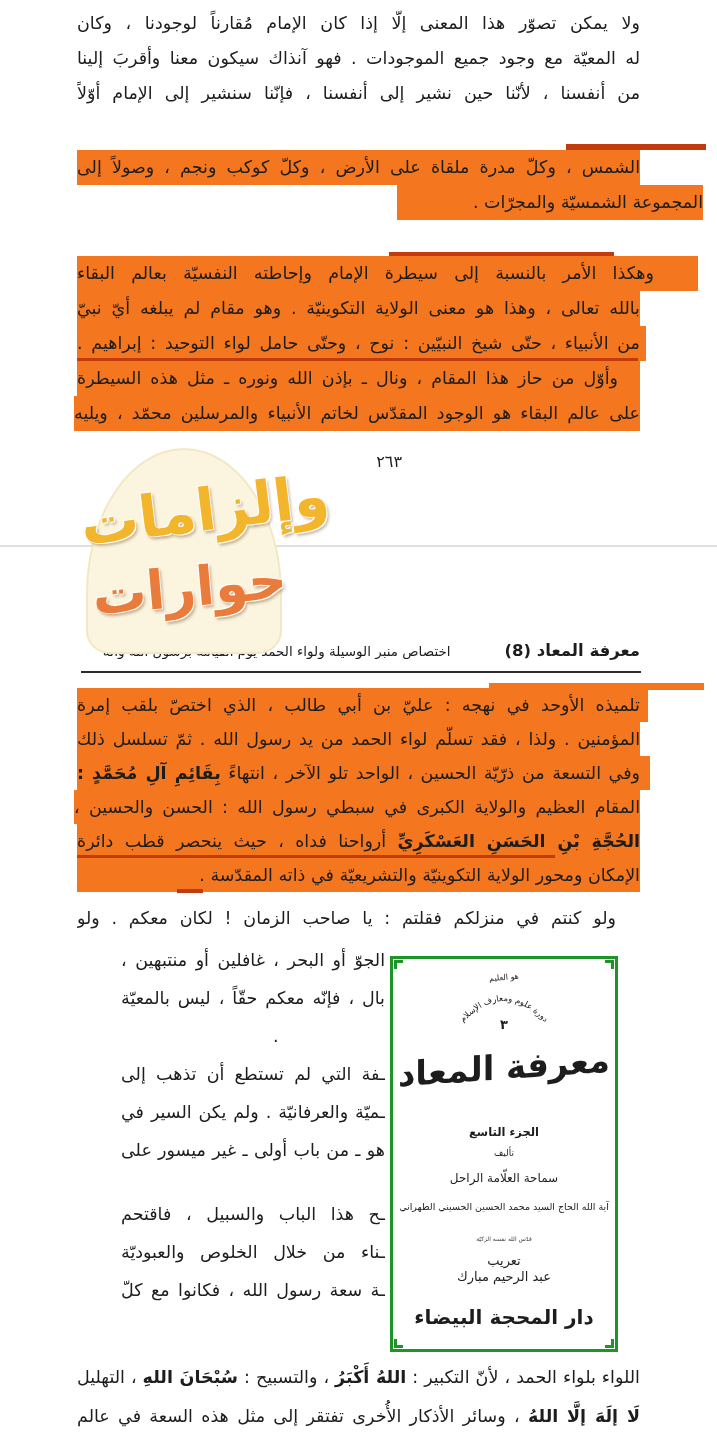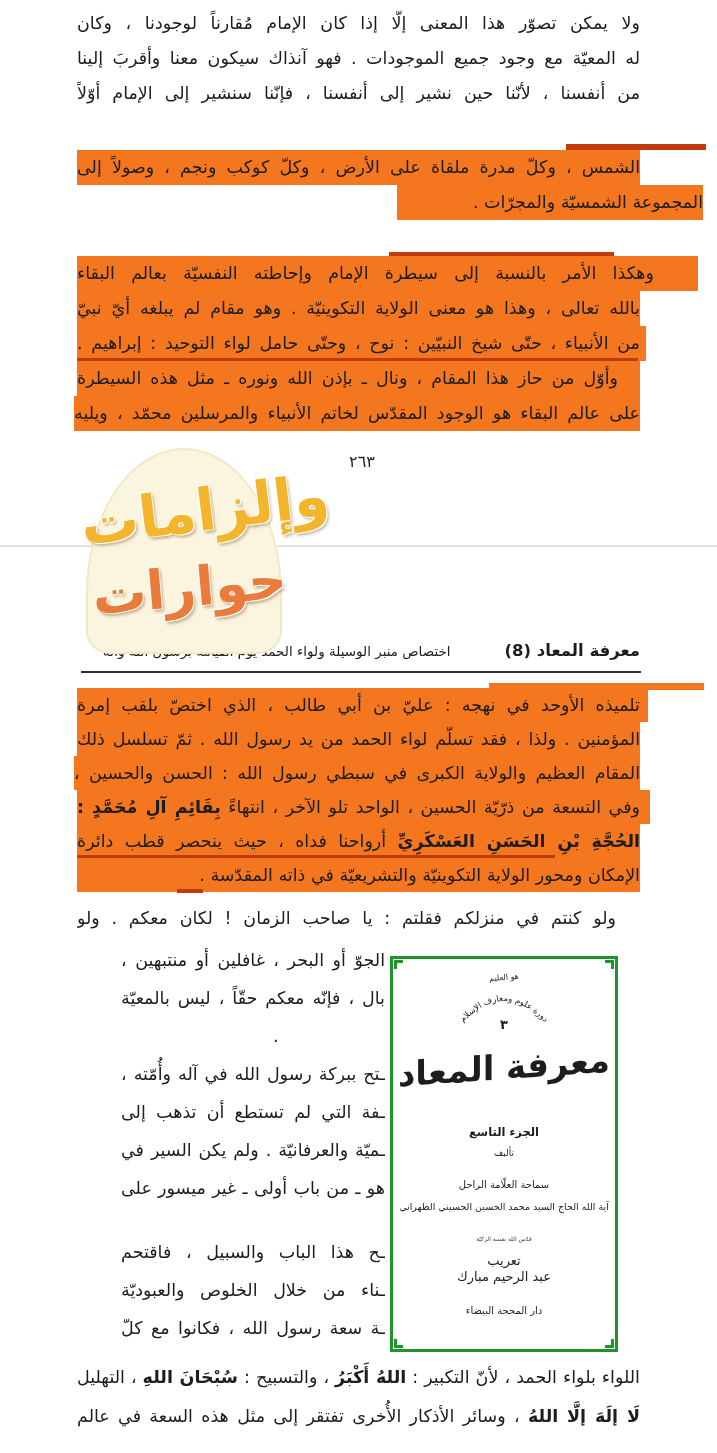--- a/index.html
+++ b/index.html
@@ -31,21 +31,21 @@
   .orangebar{position:absolute;background:var(--orange);}
   .b{font-weight:bold;}
   .faded{opacity:.25;}
   
   .hdr{display:flex;align-items:baseline;gap:28px;}
   .hdr .ref{font-weight:bold;font-size:16.5px;white-space:nowrap;}
   .hdr .chap{flex:1;font-size:13.5px;text-align:center;white-space:nowrap;overflow:hidden;}
   .rule{border-top:2.5px solid #2d2d2d;height:0;}
   .sep{background:#e0e0e0;height:2px;}
   
-  .pgnum{font-size:16px;letter-spacing:2px;text-align:center;}
+  .pgnum{font-size:16px;letter-spacing:2px;text-align:right;}
   
   .dome{
     background:#FBF4DE;border:2px solid #F3E8C6;
     border-radius:55% 55% 14% 14% / 78% 78% 12% 12%;
   }
   .wm{
     font-weight:bold;white-space:nowrap;
     text-shadow:-1px -1px 0 #ffffff,1px 1px 0 #ffffff,2px 3px 3px rgba(90,50,0,.35);
   }
   .wm.gold{color:#F2B52B;font-size:58px;transform:rotate(-7deg);}
@@ -100,37 +100,36 @@
 <div class="abs textcol hdr" style="top:641px">
   <span class="ref">معرفة المعاد (8)</span>
   <span class="chap">اختصاص منبر الوسيلة ولواء الحمد يوم القيامة برسول الله وآله</span>
 </div>
 <div class="abs rule" style="top:671px;left:81px;width:560px"></div>
 
 <div class="abs textcol lh34" style="top:688px">
   <div class="orangebar" style="top:-5px;right:-64px;width:215px;height:7px"></div>
   <div class="line hl" style="margin-right:-8px;padding-right:8px">تلميذه الأوحد في نهجه : عليّ بن أبي طالب ، الذي اختصّ بلقب إمرة</div>
   <div class="line hl">المؤمنين . ولذا ، فقد تسلّم لواء الحمد من يد رسول الله . ثمّ تسلسل ذلك</div>
+  <div class="line hl" style="margin-right:-10px;padding-right:10px"><span>وفي التسعة من ذرّيّة الحسين ، الواحد تلو الآخر ، انتهاءً </span><span class="b">بِقَائِمِ آلِ مُحَمَّدٍ :</span></div>
   <div class="line hl" style="margin-left:-3px">المقام العظيم والولاية الكبرى في سبطي رسول الله : الحسن والحسين ،</div>
-  <div class="line hl" style="margin-right:-10px;padding-right:10px"><span>وفي التسعة من ذرّيّة الحسين ، الواحد تلو الآخر ، انتهاءً </span><span class="b">بِقَائِمِ آلِ مُحَمَّدٍ :</span></div>
   <div class="line hl"><span class="b">الحُجَّةِ بْنِ الحَسَنِ العَسْكَرِيِّ</span><span> أرواحنا فداه ، حيث ينحصر قطب دائرة</span></div>
   <div class="redbar" style="top:167px;left:0;width:478px;height:5px"></div>
   <div class="line hl endline">الإمكان ومحور الولاية التكوينيّة والتشريعيّة في ذاته المقدّسة .</div>
   <div class="redbar" style="top:201px;left:100px;width:26px;height:4px"></div>
 </div>
 
 <div class="abs textcol lh36" style="top:900px">
   <div class="line" style="padding-right:24px">ولو كنتم في منزلكم فقلتم : يا صاحب الزمان ! لكان معكم . ولو</div>
 </div>
 
 <div class="abs lh38" style="top:941px;left:83px;width:302px">
   <div class="line">الجوّ أو البحر ، غافلين أو منتبهين ،</div>
   <div class="line">بال ، فإنّه معكم حقّاً ، ليس بالمعيّة</div>
   <div class="line frag-dot">.</div>
-  <div class="line">ـتح ببركة رسول الله في آله وأُمّته ،</div>
   <div class="line">ـفة التي لم تستطع أن تذهب إلى أبعد</div>
   <div class="line">ـميّة والعرفانيّة . ولم يكن السير في</div>
   <div class="line">هو ـ من باب أولى ـ غير ميسور على</div>
   <div class="line" style="margin-top:26px">ـح هذا الباب والسبيل ، فاقتحم</div>
   <div class="line">ـناء من خلال الخلوص والعبوديّة</div>
   <div class="line">ـة سعة رسول الله ، فكانوا مع كلّ</div>
 </div>
 
 <div class="abs frame" style="top:956px;left:390px;width:228px;height:396px">
   <div class="corner tl"></div>
@@ -146,24 +145,24 @@
       <textPath href="#arcpath" startOffset="50%" text-anchor="middle">دورة علوم ومعارف الإسلام</textPath>
     </text>
   </svg>
 
   <div class="abs cov" style="top:58px;font-size:13px;font-weight:bold">٣</div>
 
   <div class="abs cov cov-title" style="top:88px">معرفة المعاد</div>
 
   <div class="abs cov" style="top:166px;font-size:11.5px;font-weight:bold">الجزء التاسع</div>
   <div class="abs cov" style="top:189px;font-size:9px">تأليف</div>
-  <div class="abs cov" style="top:220px;font-size:10px">سماحة العلّامة الراحل</div>
+  <div class="abs cov" style="top:212px;font-size:12px">سماحة العلّامة الراحل</div>
   <div class="abs cov" style="top:242px;font-size:9.5px">آية الله الحاج السيد محمد الحسين الحسيني الطهراني</div>
   <div class="abs cov" style="top:276px;font-size:6px;color:#444">قدّس الله نفسه الزكيّة</div>
   <div class="abs cov" style="top:294px;font-size:13px">تعريب</div>
   <div class="abs cov" style="top:310px;font-size:13px">عبد الرحيم مبارك</div>
-  <div class="abs cov" style="top:346px;font-size:10px;font-weight:normal">دار المحجة البيضاء</div>
+  <div class="abs cov" style="top:346px;font-size:20px;font-weight:bold">دار المحجة البيضاء</div>
 </div>
 
 <div class="abs textcol lh39" style="top:1358px">
   <div class="line"><span>اللواء بلواء الحمد ، لأنّ التكبير : </span><span class="b">اللهُ أَكْبَرُ</span><span> ، والتسبيح : </span><span class="b">سُبْحَانَ اللهِ</span><span> ، التهليل :</span></div>
   <div class="line"><span class="b">لَا إلَهَ إلَّا اللهُ</span><span> ، وسائر الأذكار الأُخرى تفتقر إلى مثل هذه السعة في عالم</span></div>
 </div>
 
 </body></html>

